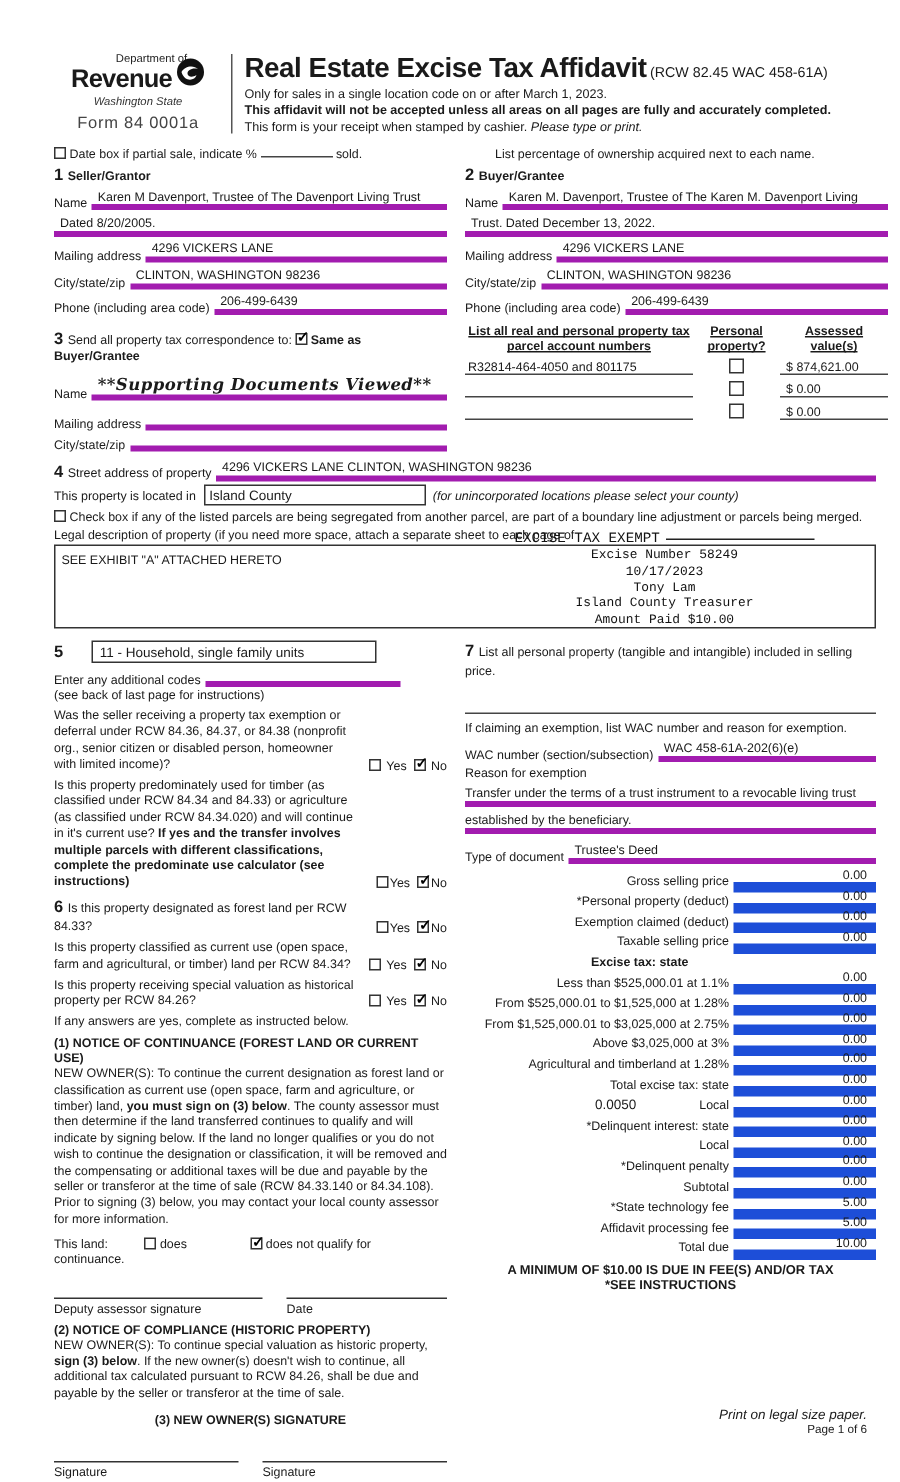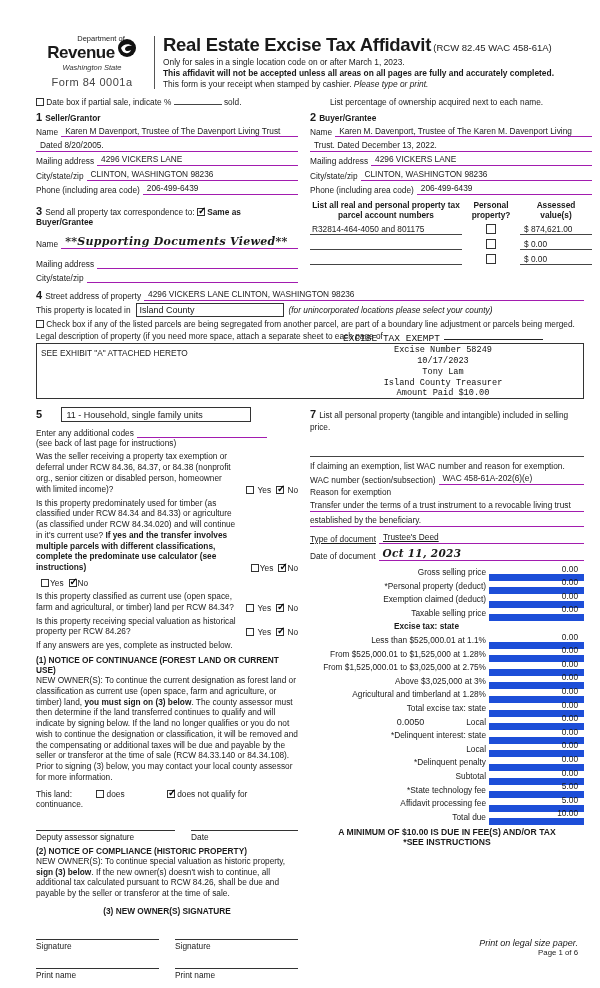--- a/index.html
+++ b/index.html
@@ -26,29 +26,29 @@
 
   
   .row { display:flex; }
   .cols { display:flex; gap:12px; }
   .colL { width:262px; flex:none; }
   .colR { flex:1; }
   .secnum { font-weight:bold; font-size:11px; margin-right:3px; }
   .sectitle { font-weight:bold; }
   .frow { display:flex; align-items:flex-end; margin-top:3.5px; }
   .lbl { flex:none; padding-right:3px; white-space:nowrap; }
-  .wl { flex:1; border-bottom:1px solid #a21caf; padding:0 2px 0 4px; white-space:nowrap; overflow:hidden; line-height:1.2; }
+  .wl { flex:1; border-bottom:4px solid #a21caf; padding:0 2px 0 4px; white-space:nowrap; overflow:hidden; line-height:1.2; }
   .cb { display:inline-block; width:8px; height:8px; border:1px solid #333; vertical-align:-1px; position:relative; background:#fff; }
   .cb .tick { position:absolute; left:0px; top:-4px; font-size:10px; font-weight:bold; color:#000; }
   .cb-lg { width:10px; height:10px; }
   .hand { font-family:"DejaVu Serif",serif; font-style:italic; font-weight:bold; font-size:10.5px; letter-spacing:0.3px; }
 
   
   .ptable { margin-top:5px; }
-  .phead { display:flex; font-weight:bold; text-align:center; align-items:flex-end; }
+  .phead { display:flex; font-weight:bold; text-align:center; align-items:flex-end;text-decoration:underline; }
   .ph1 { width:152px; } .ph2 { width:58px; } .ph3 { width:72px; }
   .prow { display:flex; align-items:center; margin-top:4px; }
   .pc1 { width:152px; border-bottom:1px solid #444; padding-left:2px; min-height:10px; }
   .pc2 { width:58px; text-align:center; }
   .pc3 { width:72px; border-bottom:1px solid #444; text-align:left; padding-left:4px; min-height:10px; }
 
   
   .sec4 { margin-top:6px; }
   .countybox { display:inline-block; border:1px solid #333; width:148px; padding:1px 3px; font-size:9px; }
   .legalbox { position:relative; border:1px solid #333; height:56px; margin-top:2px; padding:4px; }
@@ -273,20 +273,21 @@
       </div>
 
       <div class="qrow">
         <div class="qtext"><span>Is this property predominately used for timber (as classified under RCW 84.34 and 84.33) or agriculture (as classified under RCW 84.34.020) and will continue in it's current use? </span><span class="bold">If yes and the transfer involves multiple parcels with different classifications, complete the predominate use calculator (see instructions)</span></div>
         <div class="qyn">
           <span class="cb"></span><span>Yes</span><span class="cb"><span class="tick">✓</span></span><span>No</span>
         </div>
       </div>
 
       <div class="qrow" style="margin-top:5px;">
+        <div class="qtext"><span class="secnum">6</span><span>Is this property designated as forest land per RCW 84.33?</span></div>
         <div class="qyn">
           <span class="cb"></span><span>Yes</span><span class="cb"><span class="tick">✓</span></span><span>No</span>
         </div>
       </div>
       <div class="qrow">
         <div class="qtext">Is this property classified as current use (open space, farm and agricultural, or timber) land per RCW 84.34?</div>
         <div class="qyn">
           <span class="cb"></span> <span>Yes</span><span class="cb"><span class="tick">✓</span></span> <span>No</span>
         </div>
       </div>
@@ -355,27 +356,23 @@
           <span class="lbl">WAC number (section/subsection)</span>
           <span class="wl"><span>WAC 458-61A-202(6)(e)</span></span>
         </div>
       <div style="margin-top:2px;">Reason for exemption</div>
       <div class="frow" style="margin-top:4px;">
           <span class="wl" style="padding-left:0;"><span>Transfer under the terms of a trust instrument to a revocable living trust</span></span>
         </div>
       <div class="frow" style="margin-top:4px;">
           <span class="wl" style="padding-left:0;"><span>established by the beneficiary.</span></span>
         </div>
-      <div class="frow" style="margin-top:6px;text-decoration:underline;">
+      <div class="frow" style="margin-top:6px;">
           <span class="lbl">Type of document</span>
           <span class="wl"><span>Trustee's Deed</span></span>
-        </div>
-      <div class="frow">
-          <span class="lbl">Date of document</span>
-          <span class="wl"><span class="hand">Oct 11, 2023</span></span>
         </div>
 
       <div style="margin-top:4px;">
         <div class="trow">
             <span class="tlabel">Gross selling price</span>
             <span class="tline"><span>0.00</span></span>
           </div>
         <div class="trow">
             <span class="tlabel">*Personal property (deduct)</span>
             <span class="tline"><span>0.00</span></span>

